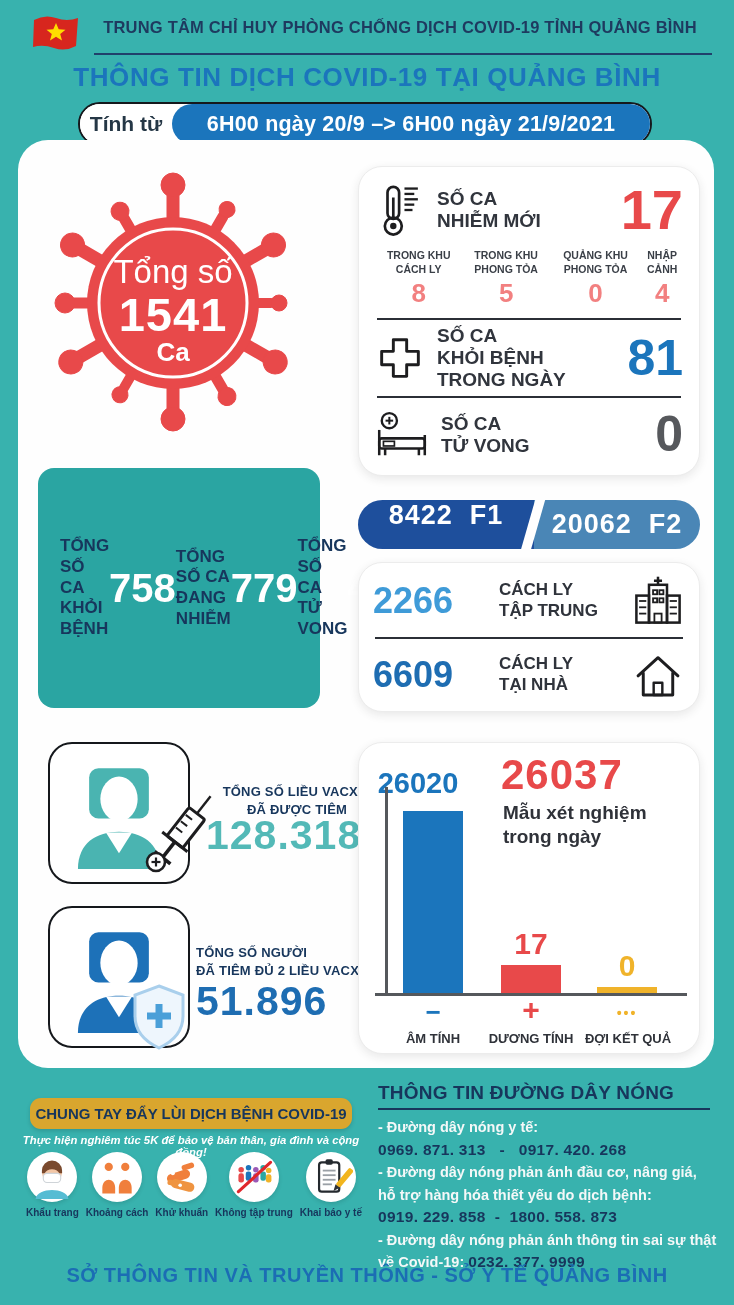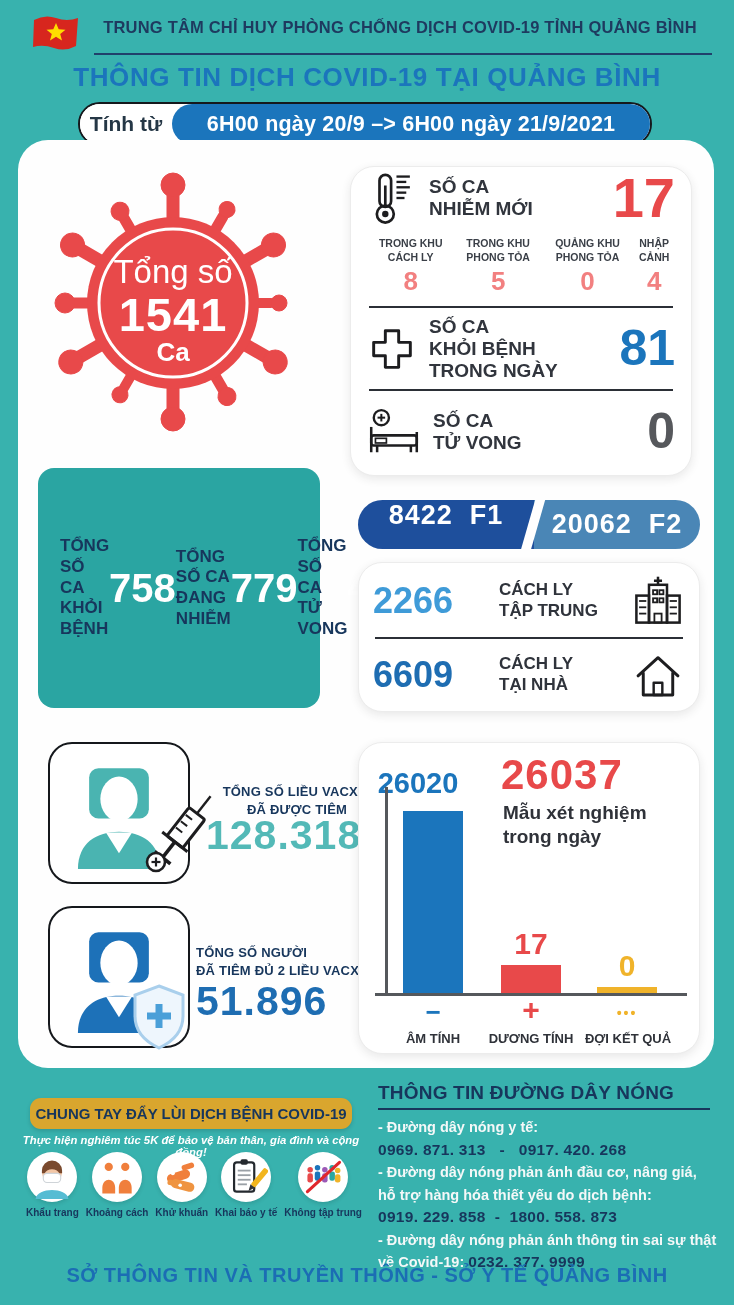--- a/index.html
+++ b/index.html
@@ -25,21 +25,21 @@
   .virus-svg{left:23px;top:153px;width:300px;height:300px;}
   .virus-text{left:23px;top:255px;width:300px;text-align:center;color:#fff;line-height:1.05;}
   .virus-text .t1{font-size:33px;font-weight:400;}
   .virus-text .t2{font-size:47px;font-weight:800;letter-spacing:1px;}
   .virus-text .t3{font-size:26px;font-weight:800;}
 
   
   .card{background:#fff;border:1px solid #ececec;border-radius:24px;box-shadow:0 3px 10px rgba(40,40,40,.10);box-sizing:border-box;}
 
   
-  .new-cases{left:350px;top:166px;width:342px;height:310px;padding:0 16px 8px 16px;display:flex;flex-direction:column;}
+  .new-cases{left:358px;top:166px;width:342px;height:310px;padding:12px 16px 8px 16px;display:flex;flex-direction:column;}
   .nc-row{display:flex;align-items:center;}
   .nc-label{font-size:19px;font-weight:800;color:#31353d;line-height:1.15;margin-left:12px;}
   .nc-value{margin-left:auto;font-weight:800;}
   .v-red{color:#e8494a;font-size:56px;line-height:.9;}
   .v-blue{color:#1b75bc;font-size:50px;line-height:.9;}
   .v-gray{color:#56585c;font-size:50px;line-height:.9;}
   .breakdown{display:flex;margin-top:8px;margin-bottom:4px;}
   .bd-col{text-align:center;}
   .bd-col .bd-label{font-size:10.5px;font-weight:800;color:#3a3f47;line-height:1.3;}
   .bd-col .bd-value{font-size:26px;font-weight:800;color:#f28080;margin-top:2px;}
@@ -443,56 +443,56 @@
           </g>
           <circle cx="14" cy="20" r="2.2" fill="#fff"></circle>
           <circle cx="22" cy="33" r="2" fill="#fff"></circle>
         </svg>
       </div>
       <div class="fk-label">Khử khuẩn</div>
     </div>
     <div class="fk-item">
       <div class="fk-circle">
         <svg width="44" height="44" viewBox="0 0 48 48">
-          <rect x="11" y="8" width="22" height="32" rx="3" fill="#fff" stroke="#24292e" stroke-width="2.4"></rect>
-          <rect x="18" y="4.5" width="8" height="6" rx="2" fill="#24292e"></rect>
-          <g stroke="#9aa0a6" stroke-width="2">
-            <line x1="15" y1="17" x2="29" y2="17"></line>
-              <line x1="15" y1="22" x2="29" y2="22"></line>
-            <line x1="15" y1="27" x2="29" y2="27"></line>
-              <line x1="15" y1="32" x2="25" y2="32"></line>
-          </g>
-          <g transform="rotate(40 37 27)">
-            <rect x="34" y="12" width="6" height="24" rx="2" fill="#f2b51e"></rect>
-            <path d="M34 36 L40 36 L37 43 Z" fill="#2f3237"></path>
-          </g>
-        </svg>
-      </div>
-      <div class="fk-label">Khai báo y tế</div>
-    </div>
-    <div class="fk-item">
-      <div class="fk-circle">
-        <svg width="44" height="44" viewBox="0 0 48 48">
           <g>
             <circle cx="10" cy="16" r="3" fill="#e8494a"></circle>
               <rect x="7" y="20" width="6" height="10" rx="2.5" fill="#e8494a"></rect>
             <circle cx="18" cy="14" r="3" fill="#1b75bc"></circle>
               <rect x="15" y="18" width="6" height="10" rx="2.5" fill="#1b75bc"></rect>
             <circle cx="26" cy="16" r="3" fill="#9b59b6"></circle>
               <rect x="23" y="20" width="6" height="10" rx="2.5" fill="#9b59b6"></rect>
             <circle cx="34" cy="14" r="3" fill="#2aa7a3"></circle>
               <rect x="31" y="18" width="6" height="10" rx="2.5" fill="#2aa7a3"></rect>
             <circle cx="40" cy="17" r="3" fill="#f0b32a"></circle>
               <rect x="37" y="21" width="6" height="9" rx="2.5" fill="#f0b32a"></rect>
           </g>
           <line x1="7" y1="40" x2="42" y2="8" stroke="#e0262b" stroke-width="3.4" stroke-linecap="round"></line>
         </svg>
       </div>
       <div class="fk-label">Không tập trung</div>
     </div>
+    <div class="fk-item">
+      <div class="fk-circle">
+        <svg width="44" height="44" viewBox="0 0 48 48">
+          <rect x="11" y="8" width="22" height="32" rx="3" fill="#fff" stroke="#24292e" stroke-width="2.4"></rect>
+          <rect x="18" y="4.5" width="8" height="6" rx="2" fill="#24292e"></rect>
+          <g stroke="#9aa0a6" stroke-width="2">
+            <line x1="15" y1="17" x2="29" y2="17"></line>
+              <line x1="15" y1="22" x2="29" y2="22"></line>
+            <line x1="15" y1="27" x2="29" y2="27"></line>
+              <line x1="15" y1="32" x2="25" y2="32"></line>
+          </g>
+          <g transform="rotate(40 37 27)">
+            <rect x="34" y="12" width="6" height="24" rx="2" fill="#f2b51e"></rect>
+            <path d="M34 36 L40 36 L37 43 Z" fill="#2f3237"></path>
+          </g>
+        </svg>
+      </div>
+      <div class="fk-label">Khai báo y tế</div>
+    </div>
   </div>
 
   <div class="abs hl-title">THÔNG TIN ĐƯỜNG DÂY NÓNG</div>
   <div class="abs hl-rule"></div>
   <div class="abs hl-lines">
     <div class="hl-line"><span class="hl-text">- Đường dây nóng y tế:</span><span class="hl-phone"></span></div>
     <div class="hl-line"><span class="hl-text"></span><span class="hl-phone">0969. 871. 313&nbsp;&nbsp;&nbsp;-&nbsp;&nbsp;&nbsp;0917. 420. 268</span></div>
     <div class="hl-line"><span class="hl-text">- Đường dây nóng phản ánh đầu cơ, nâng giá,</span><span class="hl-phone"></span></div>
     <div class="hl-line"><span class="hl-text">hỗ trợ hàng hóa thiết yếu do dịch bệnh:</span><span class="hl-phone"></span></div>
     <div class="hl-line"><span class="hl-text"></span><span class="hl-phone">0919. 229. 858&nbsp;&nbsp;-&nbsp;&nbsp;1800. 558. 873</span></div>

